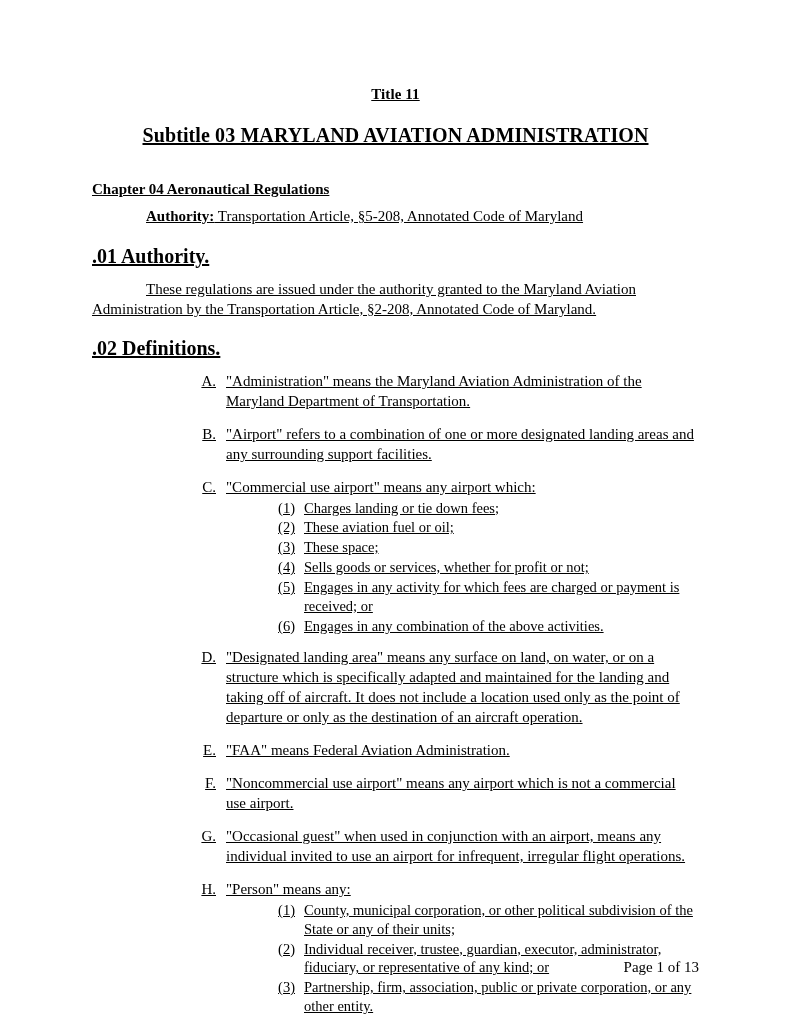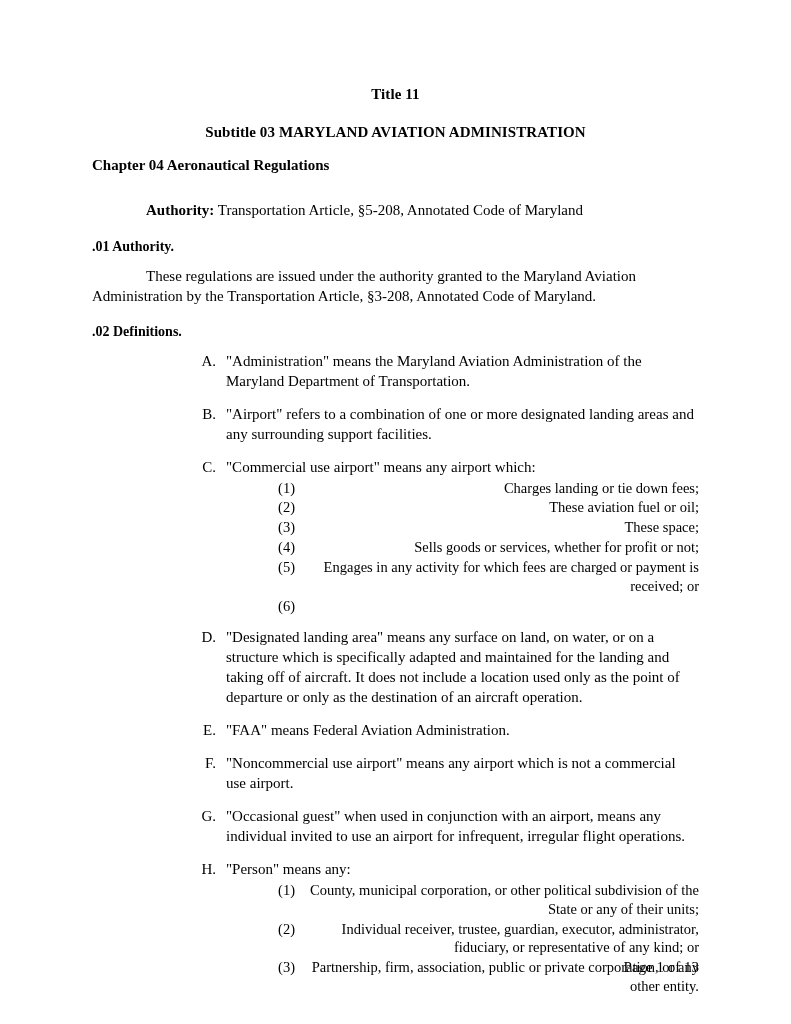--- a/index.html
+++ b/index.html
@@ -14,59 +14,60 @@
     color: #000000;
     -webkit-font-smoothing: antialiased;
   }
   .page {
     position: relative;
     width: 791px;
     height: 1024px;
     box-sizing: border-box;
     padding: 86px 92px 40px 92px;
     background: #ffffff;
+    text-decoration: underline;
   }
   .center {
     text-align: center;
   }
   .title-line {
     font-weight: bold;
     font-size: 15px;
     letter-spacing: 0.1px;
     margin-bottom: 21px;
   }
   .dept-line {
     font-weight: bold;
     font-size: 16px;
     letter-spacing: 0.1px;
     margin-bottom: 19px;
   }
   .subtitle-line {
     font-weight: bold;
-    font-size: 15px;
+    font-size: 20px;
     letter-spacing: 0.1px;
-    margin-bottom: 16px;
+    margin-bottom: 34px;
   }
   .chapter-line {
     font-weight: bold;
     font-size: 15px;
-    margin-bottom: 28px;
+    margin-bottom: 10px;
   }
   .authority-line {
     font-size: 15px;
     margin-left: 54px;
     margin-bottom: 20px;
     margin-top: 9px;
   }
   .authority-line .lbl {
     font-weight: bold;
   }
   .section-head {
     font-weight: bold;
-    font-size: 14px;
+    font-size: 20px;
     margin-bottom: 12px;
   }
   .body-para {
     font-size: 15px;
     line-height: 1.33;
     margin-bottom: 17px;
     text-indent: 54px;
   }
   .def-list {
     margin: 0 0 0 0;
@@ -103,21 +104,20 @@
   .sub-num {
     width: 34px;
     flex: 0 0 34px;
     text-align: right;
     padding-right: 9px;
     box-sizing: border-box;
     margin-left: 44px;
   }
   .sub-body {
     flex: 1 1 auto;
-    text-align: right;
   }
   .footer {
     position: absolute;
     right: 92px;
     bottom: 48px;
     font-size: 15px;
     margin-left: 28px;
   }
 </style>
 </head>
@@ -128,21 +128,21 @@
   <div class="center title-line">Title 11</div>
   <div class="center subtitle-line">Subtitle 03 MARYLAND AVIATION ADMINISTRATION</div>
 
   <div class="chapter-line">Chapter 04 Aeronautical Regulations</div>
 
   <div class="authority-line">
     <span class="lbl">Authority:</span><span> Transportation Article, §5-208, Annotated Code of Maryland</span>
   </div>
 
   <div class="section-head">.01 Authority.</div>
-  <div class="body-para">These regulations are issued under the authority granted to the Maryland Aviation Administration by the Transportation Article, §3-208, Annotated Code of Maryland.</div>
+  <div class="body-para">These regulations are issued under the authority granted to the Maryland Aviation Administration by the Transportation Article, §2-208, Annotated Code of Maryland.</div>
 
   <div class="section-head">.02 Definitions.</div>
 
   <div class="def-list">
 
     <div class="def-item">
       <div class="def-letter">A.</div>
       <div class="def-body">"Administration" means the Maryland Aviation Administration of the Maryland Department of Transportation.</div>
     </div>
 
@@ -171,20 +171,21 @@
           <div class="sub-item">
             <div class="sub-num">(4)</div>
             <div class="sub-body">Sells goods or services, whether for profit or not;</div>
           </div>
           <div class="sub-item">
             <div class="sub-num">(5)</div>
             <div class="sub-body">Engages in any activity for which fees are charged or payment is received; or</div>
           </div>
           <div class="sub-item">
             <div class="sub-num">(6)</div>
+            <div class="sub-body">Engages in any combination of the above activities.</div>
           </div>
         </div>
       </div>
     </div>
 
     <div class="def-item">
       <div class="def-letter">D.</div>
       <div class="def-body">"Designated landing area" means any surface on land, on water, or on a structure which is specifically adapted and maintained for the landing and taking off of aircraft. It does not include a location used only as the point of departure or only as the destination of an aircraft operation.</div>
     </div>
 

